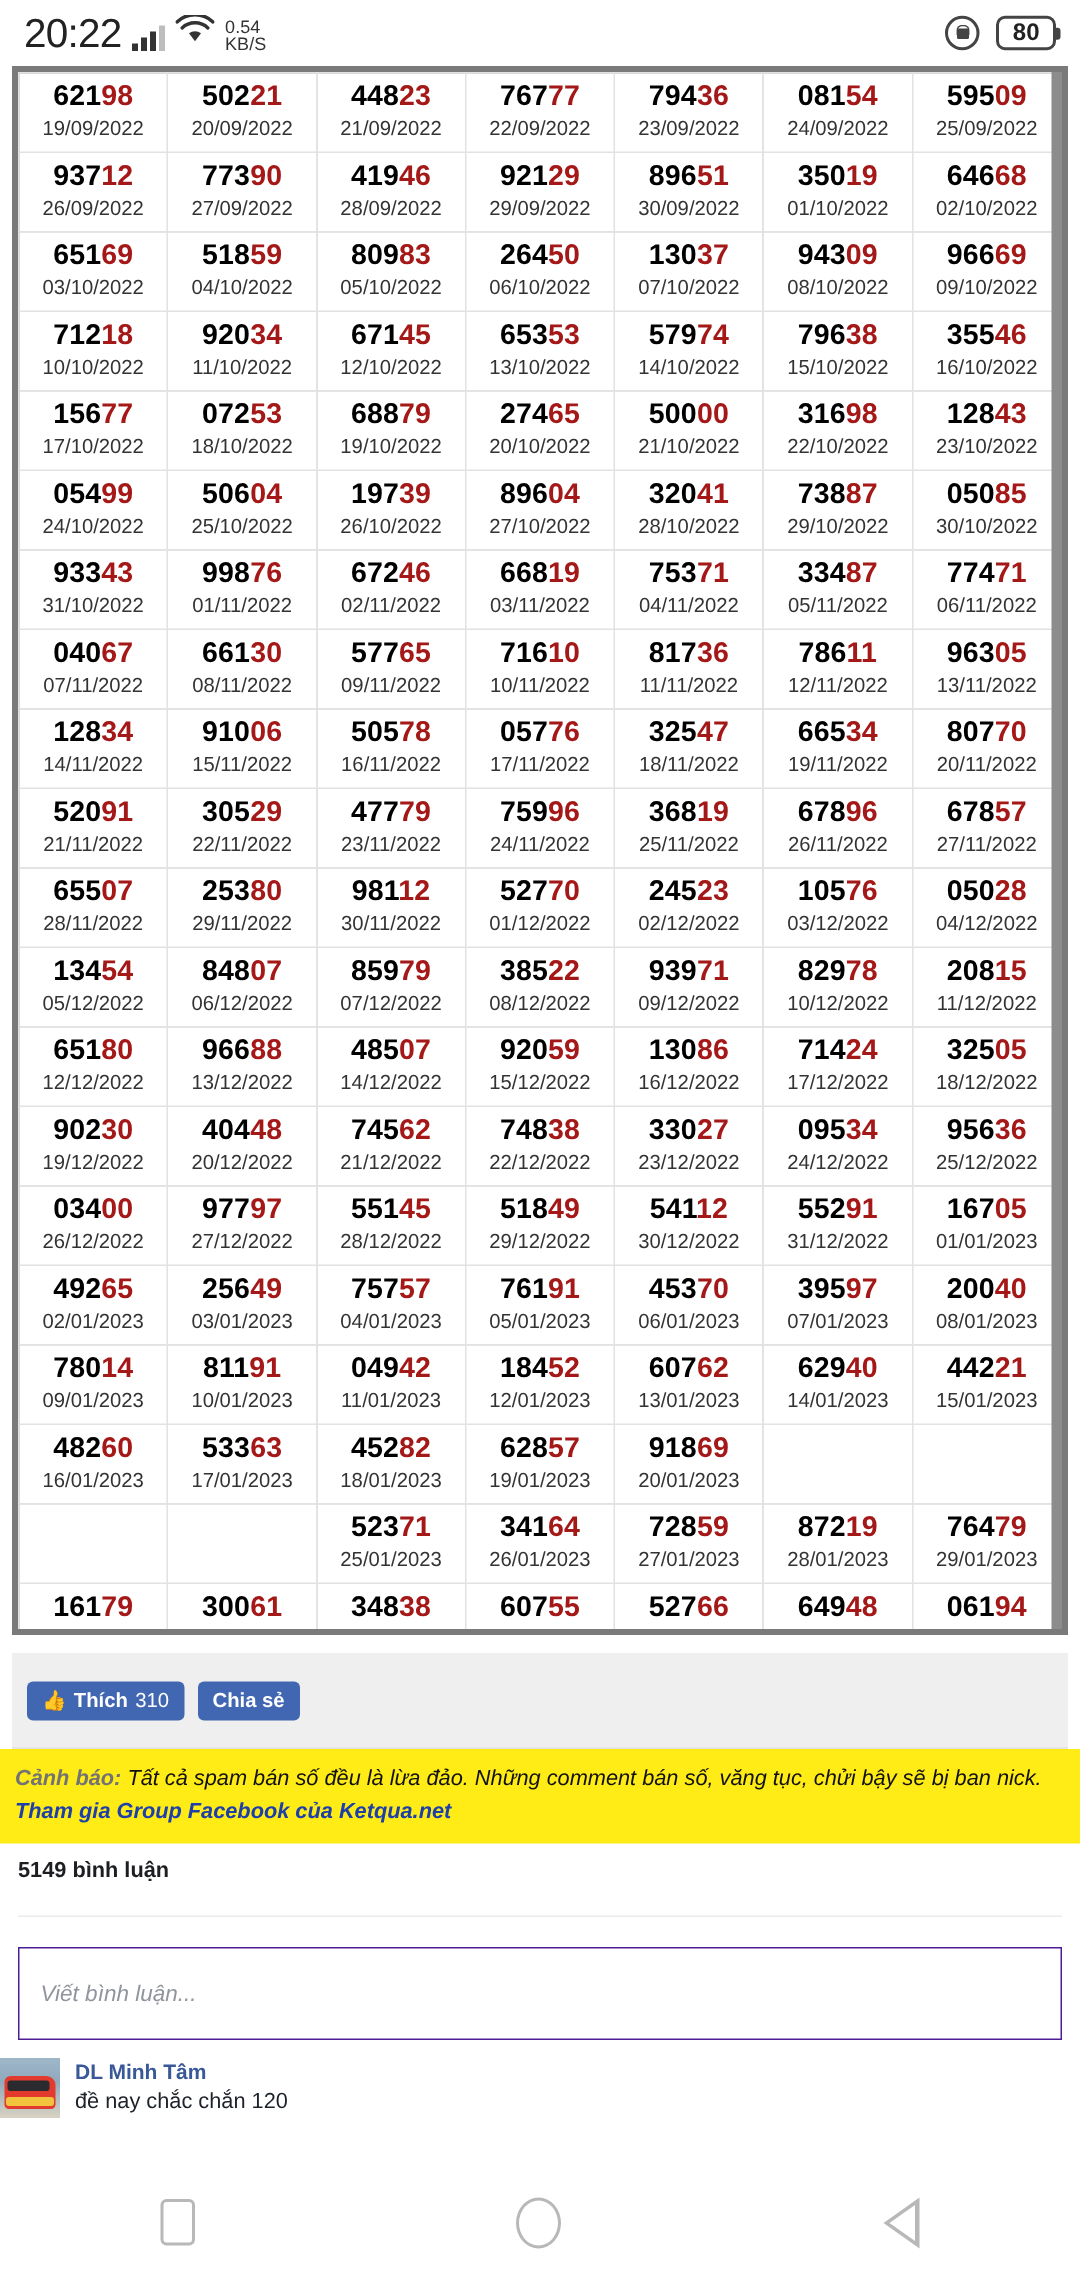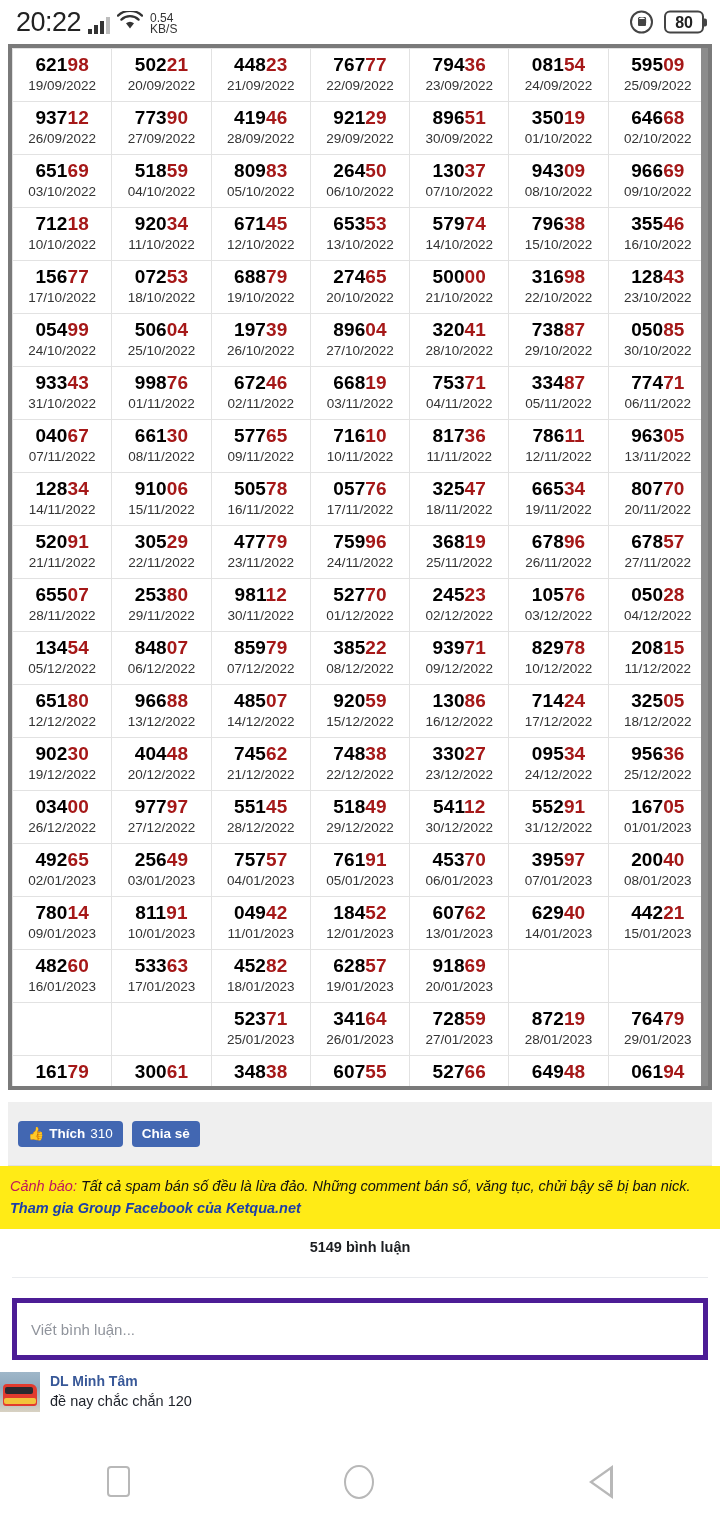--- a/index.html
+++ b/index.html
@@ -99,46 +99,46 @@
   .thumb { font-size: 13px; }
   .social-filler { flex: 1; }
 
   
   .warn {
     background: #ffeb16;
     padding: 9px 10px 10px;
     line-height: 22px;
   }
   .warn .l1 { font-size: 14.5px; color: #111; font-style: italic; }
-  .warn .l1 b { color: #be185d; font-weight: 400; }
+  .warn .l1 b { color: #737373; font-weight: 700; }
   .warn .l2 { font-size: 14.5px; color: #1c3faa; font-weight: 700; font-style: italic; }
 
   
   .cm-head {
     display: flex; align-items: center; justify-content: space-between;
     padding: 10px 12px 8px;
-    flex-direction: column;
   }
   .cm-count { font-size: 14.5px; font-weight: 700; color: #1c1e21; }
   .cm-sort { display: flex; align-items: center; gap: 8px; }
   .cm-sort-lbl { font-size: 14px; color: #606770; }
   .cm-sort-sel {
     border: 1px solid #ccd0d5; border-radius: 3px; background: #f5f6f7;
     font-size: 12.5px; font-weight: 700; color: #1c1e21;
     padding: 5px 9px; cursor: pointer;
   }
   .cm-divider { height: 1px; background: #e9ebee; margin: 14px 12px 0; }
   .cm-box {
     margin: 20px 12px 0;
-    border: 5px solid #4c1d95;
+    border: 1px solid #4c1d95;
     height: 62px;
     display: flex; align-items: center;
     padding: 0 14px;
     font-size: 15px; color: #90949c;
     cursor: text;
+    font-style: italic;
   }
   .cm-item { display: flex; gap: 10px; padding: 12px 0 0; }
   .cm-avatar {
     width: 40px; height: 40px; flex: 0 0 40px;
     background: linear-gradient(180deg,#9fb7c9 0%,#8fa9bd 38%,#d9d2c2 100%);
     position: relative; overflow: hidden;
   }
   .cm-avatar .bus {
     position: absolute; left: 3px; bottom: 6px; width: 34px; height: 22px;
     background: #e23b2e; border-radius: 4px 6px 3px 3px;

